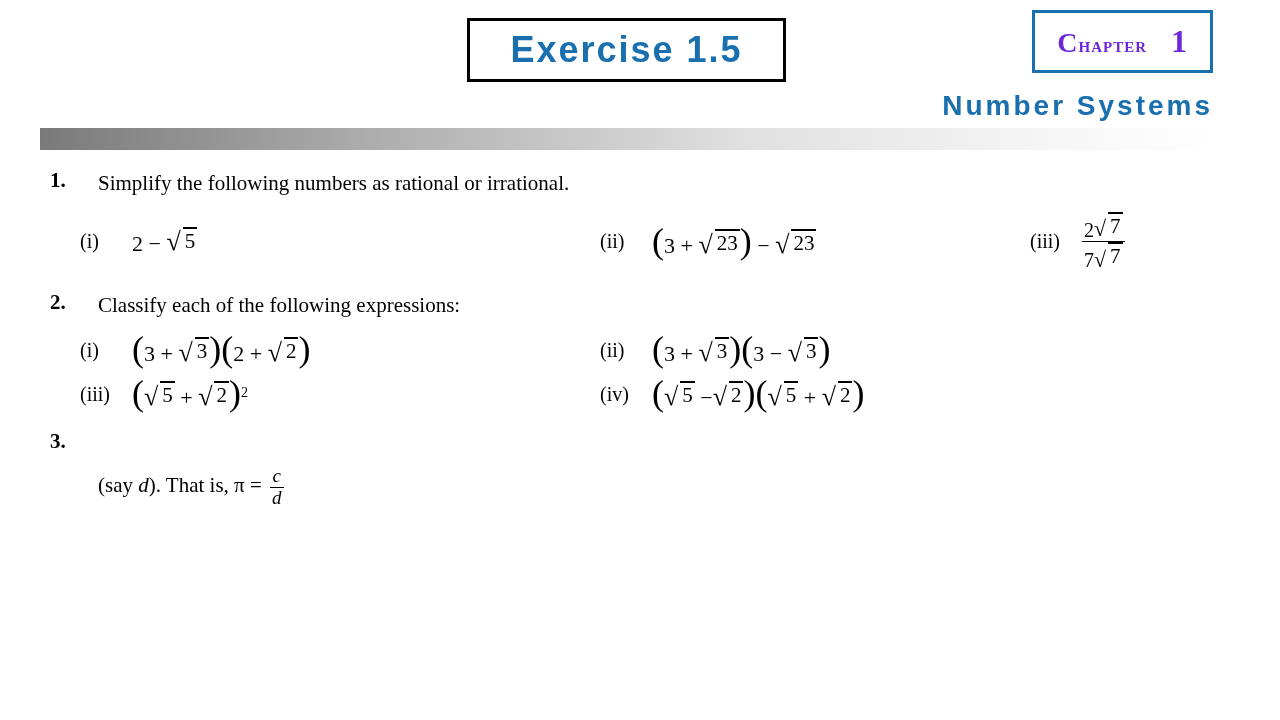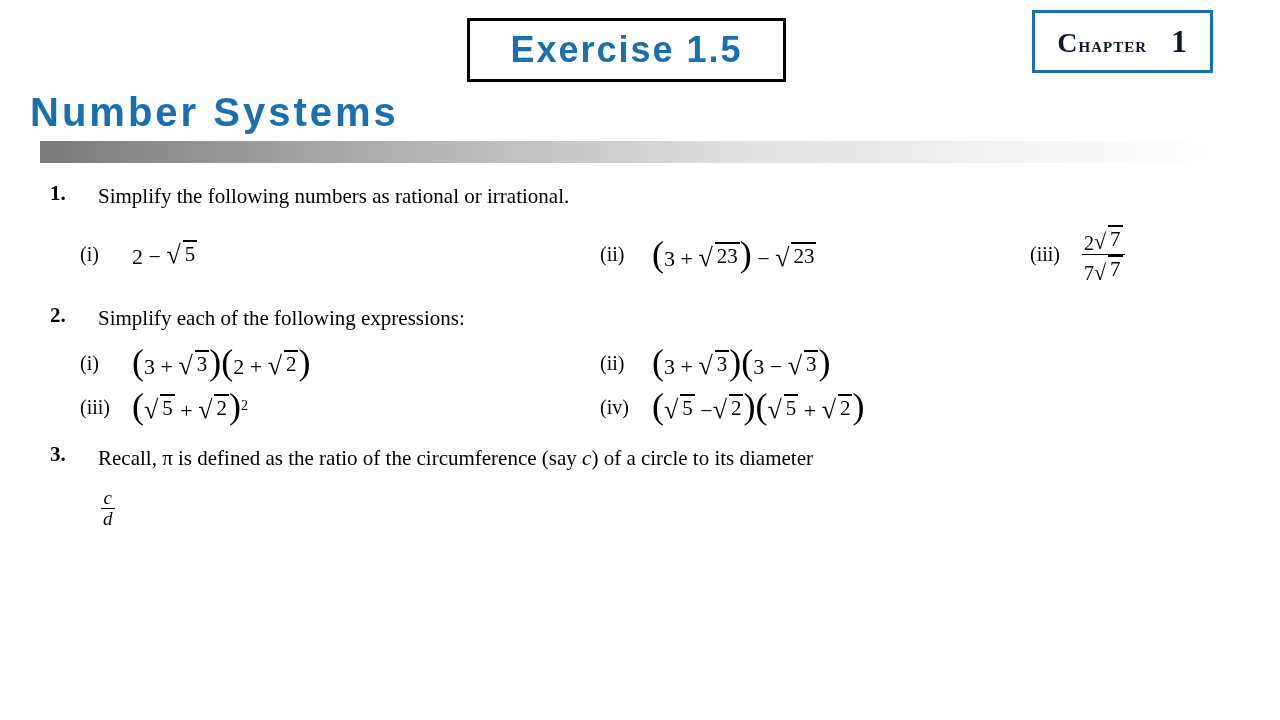--- a/index.html
+++ b/index.html
@@ -50,41 +50,42 @@
       top: 10px;
       border: 3px solid #1a6faf;
       padding: 10px 22px;
       background: #fff;
     }
 
     .chapter-label {
       font-size: 28px;
       font-weight: bold;
       font-family: 'Palatino Linotype', Georgia, serif;
-      color: #0f172a;
+      color: #6d28d9;
       letter-spacing: 1px;
     }
 
     .chapter-label span.ch-word {
       font-variant: small-caps;
     }
 
     .chapter-label span.ch-num {
       font-size: 32px;
     }
 
     
     .number-systems {
       color: #1a6faf;
-      font-size: 40px;
+      font-size: 28px;
       font-weight: bold;
       font-family: Arial, sans-serif;
       letter-spacing: 3px;
       margin-top: 8px;
       margin-left: -10px;
+      text-align: right;
     }
 
     
     .gradient-bar {
       height: 22px;
       background: linear-gradient(to right, #7a7a7a 0%, #b0b0b0 30%, #e0e0e0 60%, #f5f5f5 85%, #ffffff 100%);
       margin: 6px 0 18px 0;
       width: 100%;
     }
 
@@ -299,21 +300,21 @@
             </span>
           </span>
         </div>
 
       </div>
     </div>
 
     <div class="question-block">
       <div class="question-header">
         <span class="q-num">2.</span>
-        <span class="q-text">Simplify each of the following expressions:</span>
+        <span class="q-text">Classify each of the following expressions:</span>
       </div>
       <div class="sub-questions">
 
         <div class="sub-q sub-q-wide">
           <span class="sub-label">(i)</span>
           <span class="math-expr">
             <span class="paren-big">(</span>3 + <span class="sqrt">
                 <span class="sqrt-sign">√</span>
                 <span class="sqrt-inner">3</span>
               </span><span class="paren-big">)</span><span class="paren-big">(</span>2 + <span class="sqrt">
@@ -367,25 +368,23 @@
               </span><span class="paren-big">)</span>
           </span>
         </div>
 
       </div>
     </div>
 
     <div class="question-block">
       <div class="question-header">
         <span class="q-num">3.</span>
-        <span class="q3-text">
-          Recall, π is defined as the ratio of the circumference (say <span class="italic">c</span>) of a circle to its diameter
-        </span>
       </div>
       <div style="padding-left: 48px; font-size: 21px; line-height: 1.6;">
+        <span>(say <span style="font-style:italic">d</span>). That is, π = </span>
         <span class="inline-fraction">
           <span class="num" style="font-style:italic">c</span>
           <span class="den" style="font-style:italic">d</span>
         </span>
       </div>
     </div>
 
   </div>
 
 </div>

